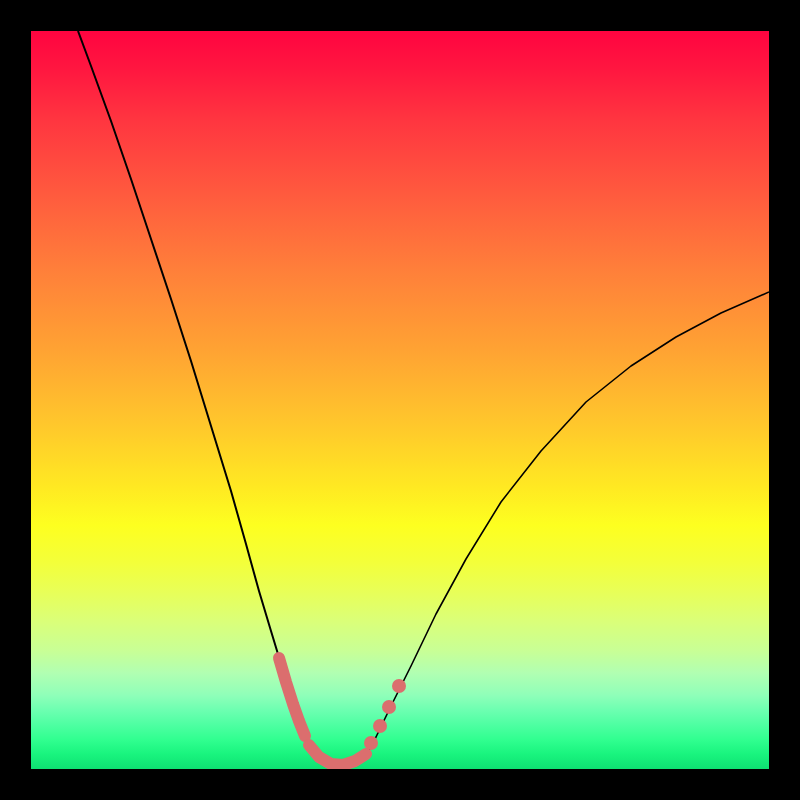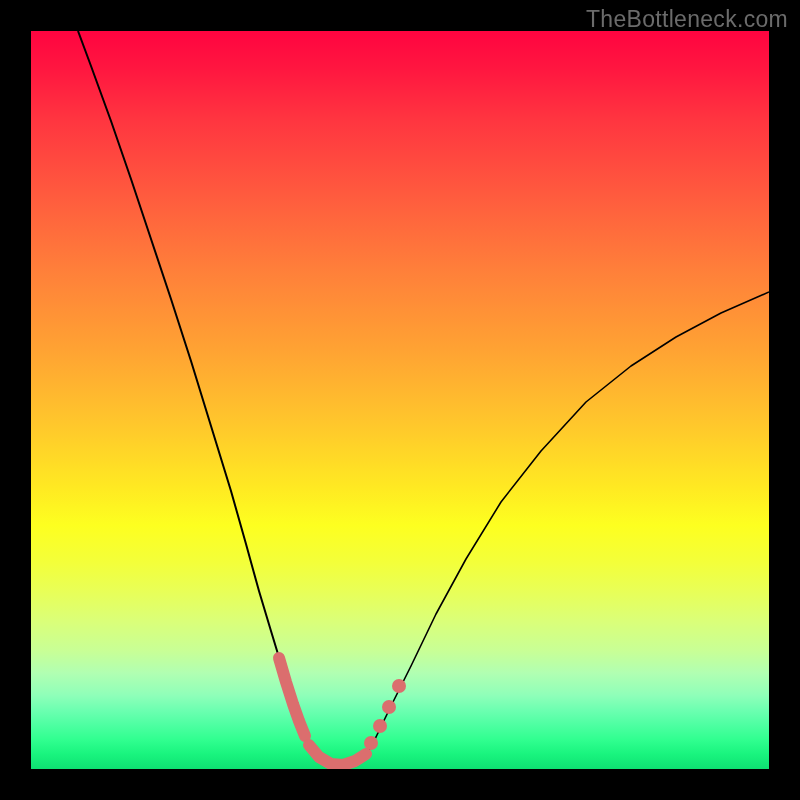--- a/index.html
+++ b/index.html
@@ -64,21 +64,20 @@
     top: 0;
     width: 738px;
     height: 738px;
     z-index: 2;
   }
 </style>
 </head>
 <body>
 
 <div class="wrap">
-  <div class="watermark">TheBottleneck.com</div>
 
   <div class="plot">
     <svg class="lines" viewBox="0 0 738 738" preserveAspectRatio="none">
       <g id="chart-layer">
           <polyline points="47,0 60,35 80,90 100,148 120,208 140,268 160,330 180,395 200,460 215,513 228,560 240,600 250,633 258,660 265,680 270,694 276,709 282,721" fill="none" stroke="#000000" stroke-width="2" stroke-linejoin="round"></polyline>
           <polyline points="282,721 290,730 300,735 312,735 324,732 334,726" fill="none" stroke="#000000" stroke-width="2" stroke-linejoin="round"></polyline>
           <polyline points="334,726 345,706 360,675 380,635 405,583 435,528 470,471 510,420 555,371 600,335 645,306 690,282 738,261" fill="none" stroke="#000000" stroke-width="1.6" stroke-linejoin="round"></polyline>
           <polyline points="248,627 255,651 262,673 268,690 274,705" fill="none" stroke="#db6e6e" stroke-width="12" stroke-linejoin="round" stroke-linecap="round"></polyline>
           <polyline points="278,714 288,726 300,733 312,734 324,730 335,723" fill="none" stroke="#db6e6e" stroke-width="12" stroke-linejoin="round" stroke-linecap="round"></polyline>
           <circle cx="340" cy="712" r="7" fill="#db6e6e"></circle>

